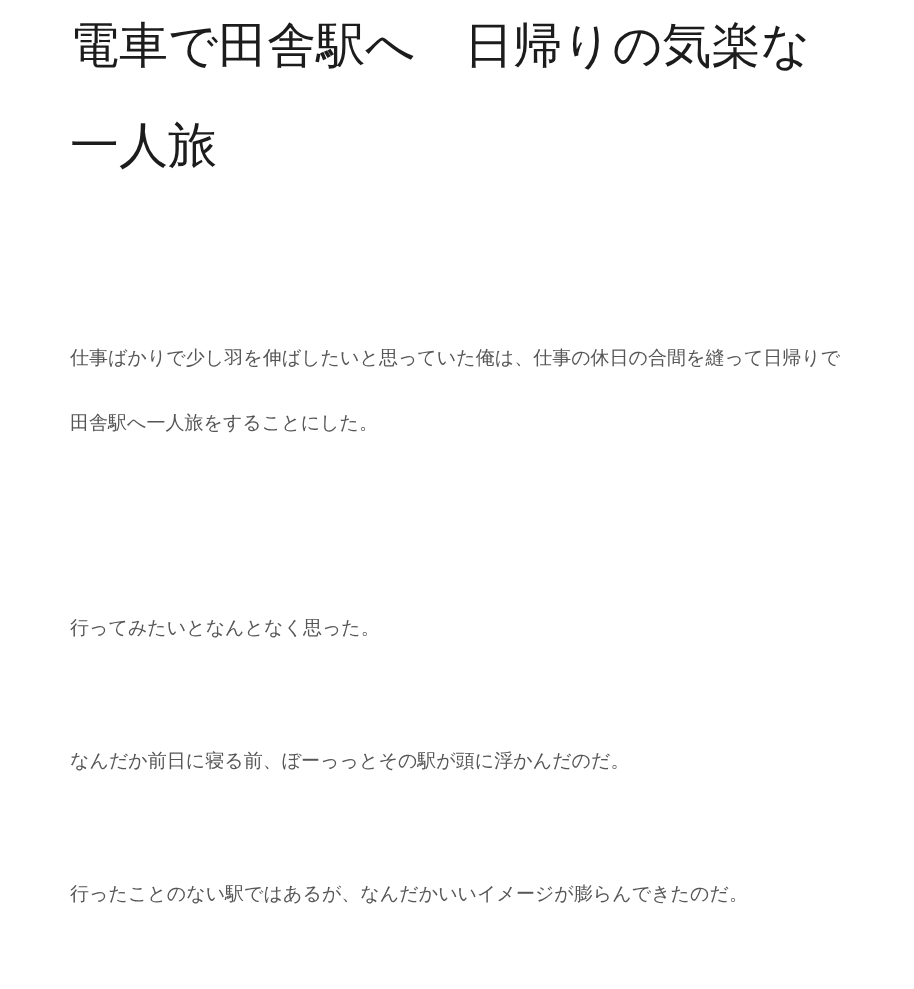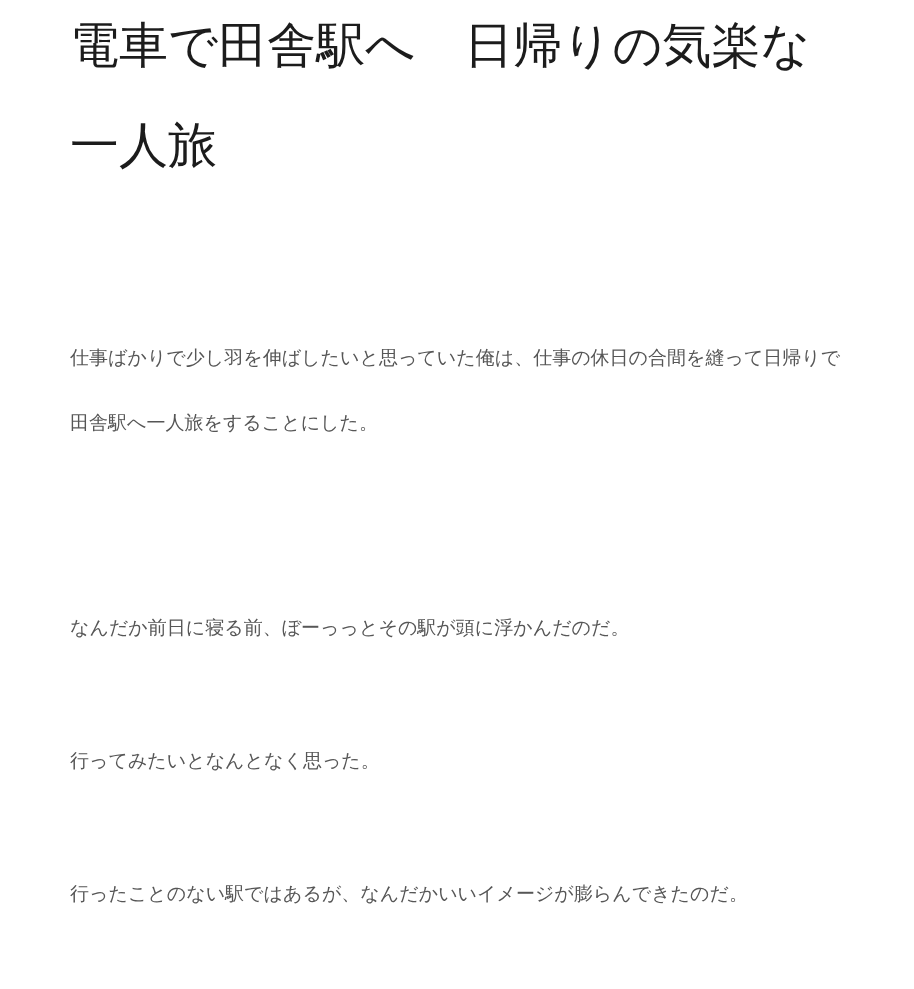--- a/index.html
+++ b/index.html
@@ -41,17 +41,17 @@
   }
 </style>
 </head>
 <body>
 
 <div class="article-page">
   <h1 class="article-title">電車で田舎駅へ　日帰りの気楽な一人旅</h1>
 
   <div class="article-body">
     <p class="p-gap-xl">仕事ばかりで少し羽を伸ばしたいと思っていた俺は、仕事の休日の合間を縫って日帰りで田舎駅へ一人旅をすることにした。</p>
+    <p>行ってみたいとなんとなく思った。</p>
     <p>なんだか前日に寝る前、ぼーっっとその駅が頭に浮かんだのだ。</p>
-    <p>行ってみたいとなんとなく思った。</p>
     <p>行ったことのない駅ではあるが、なんだかいいイメージが膨らんできたのだ。</p>
   </div>
 </div>
 
 </body></html>

